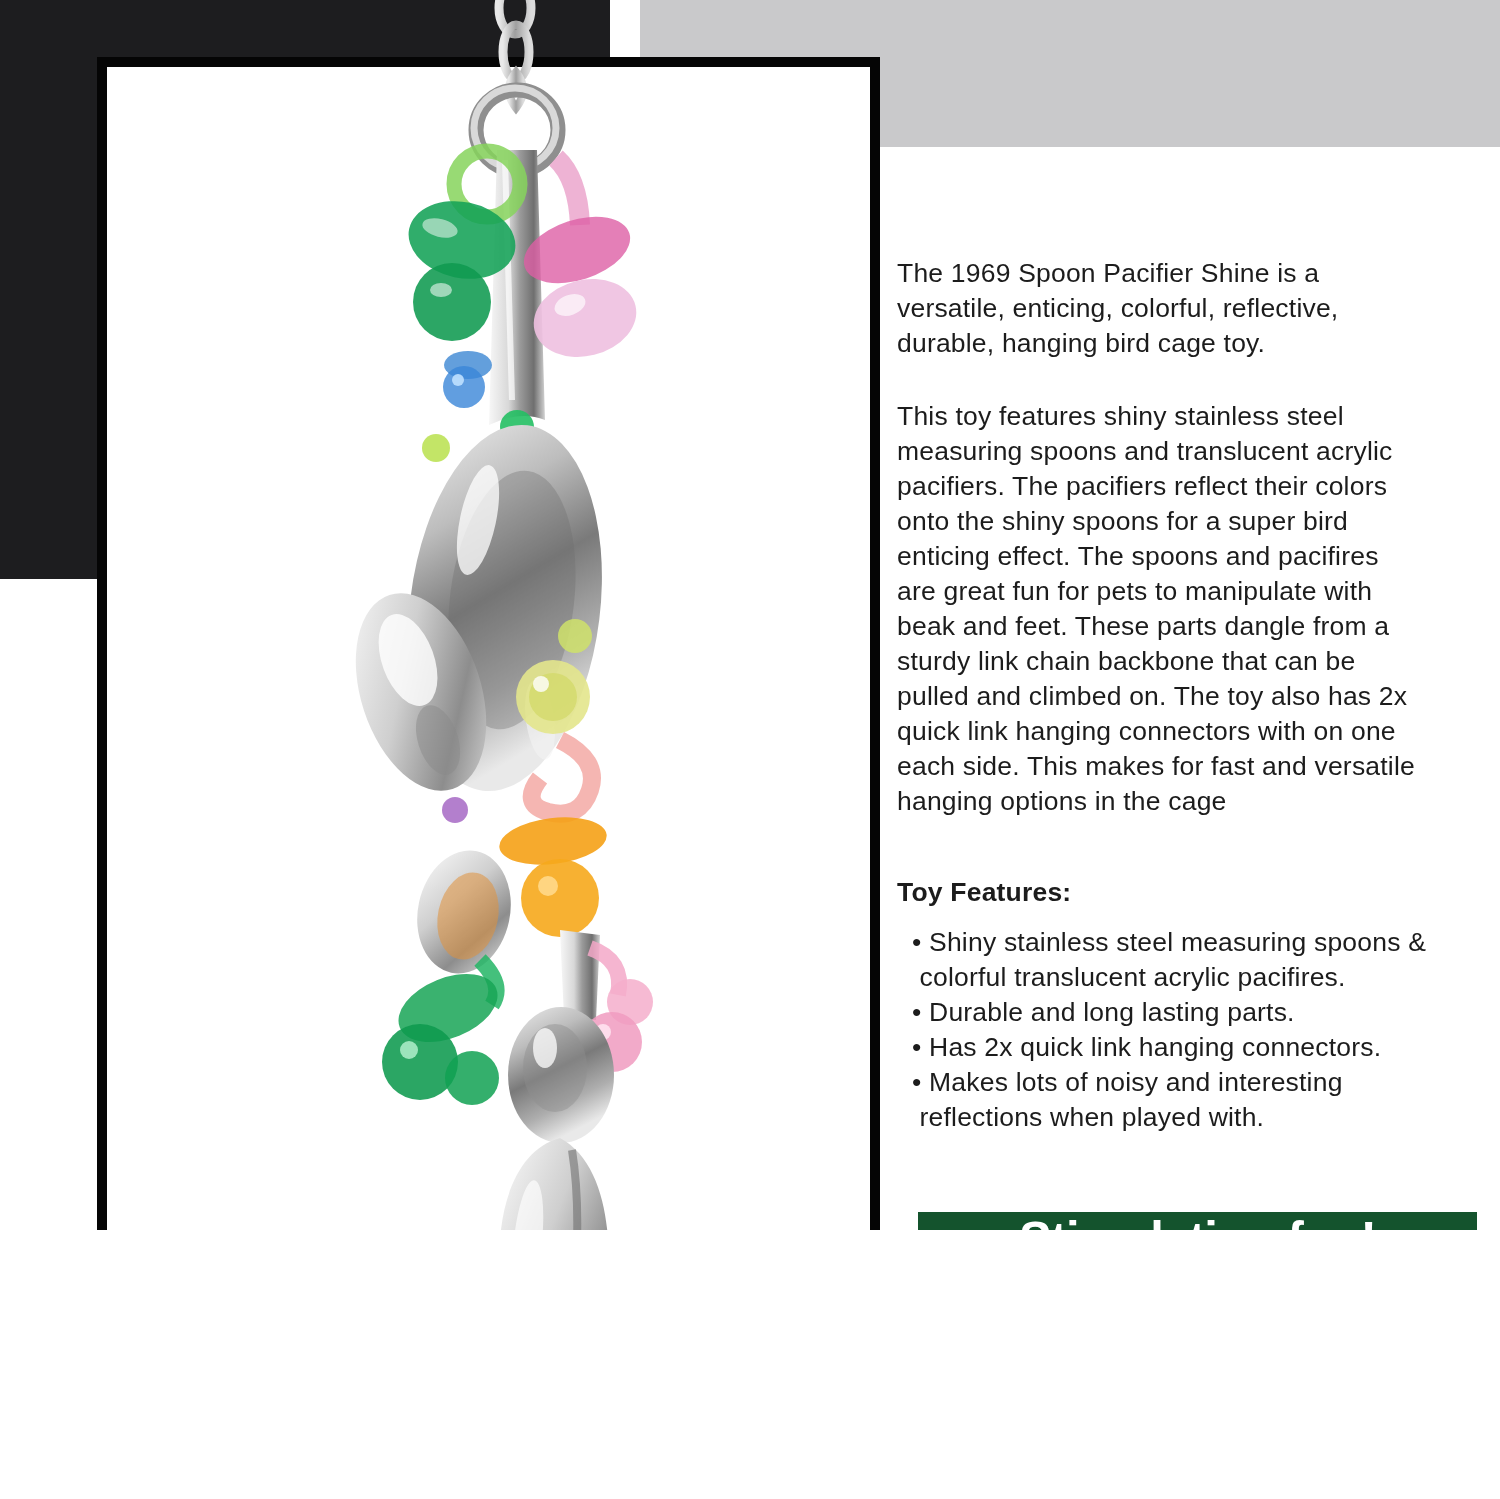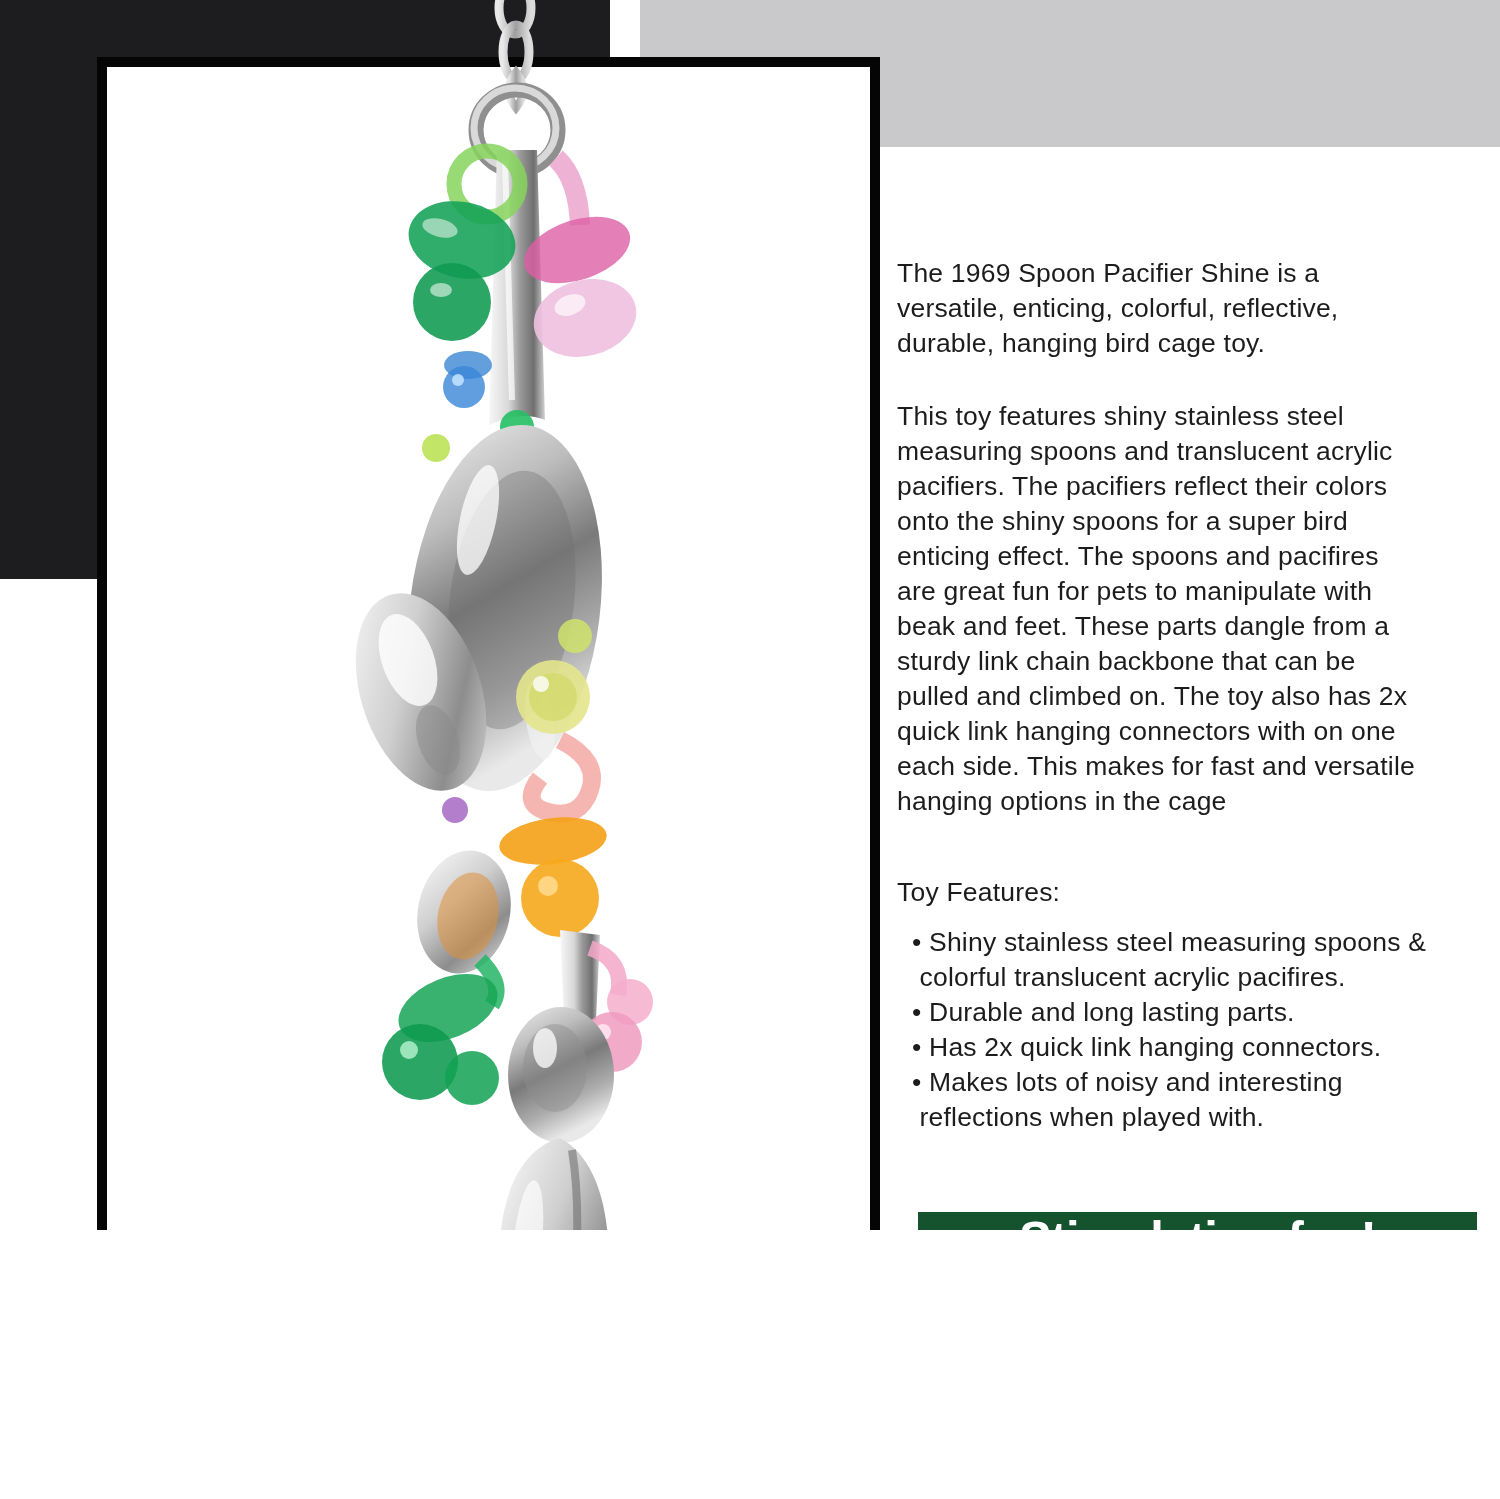--- a/index.html
+++ b/index.html
@@ -17,21 +17,21 @@
     left:97px;top:57px;width:783px;height:1375px;box-sizing:border-box;
     background:#ffffff;border:10px solid #050505;
   }
   .toy-art{left:0;top:0;width:900px;height:1499px;pointer-events:none;}
   
   .description{
     left:897px;top:256px;width:580px;color:#1c1c1c;
     font-size:26.5px;line-height:35px;letter-spacing:0.2px;
   }
   .description .para{white-space:pre;margin:0 0 38px 0;}
-  .description .features-title{white-space:pre;margin:56px 0 12px 0;}
+  .description .features-title{white-space:pre;margin:56px 0 12px 0;font-weight:bold;}
   .description .features{white-space:pre;margin:15px;}
   
   .banner{
     left:918px;top:1212px;width:559px;height:66px;background:#14532d;
     display:flex;align-items:flex-start;justify-content:center;text-decoration:underline;
   }
   .banner-label{
     color:#ffffff;font-weight:700;font-size:49px;letter-spacing:-1px;
     font-family:"Liberation Sans",sans-serif;transform:scaleY(1.04);
   }

